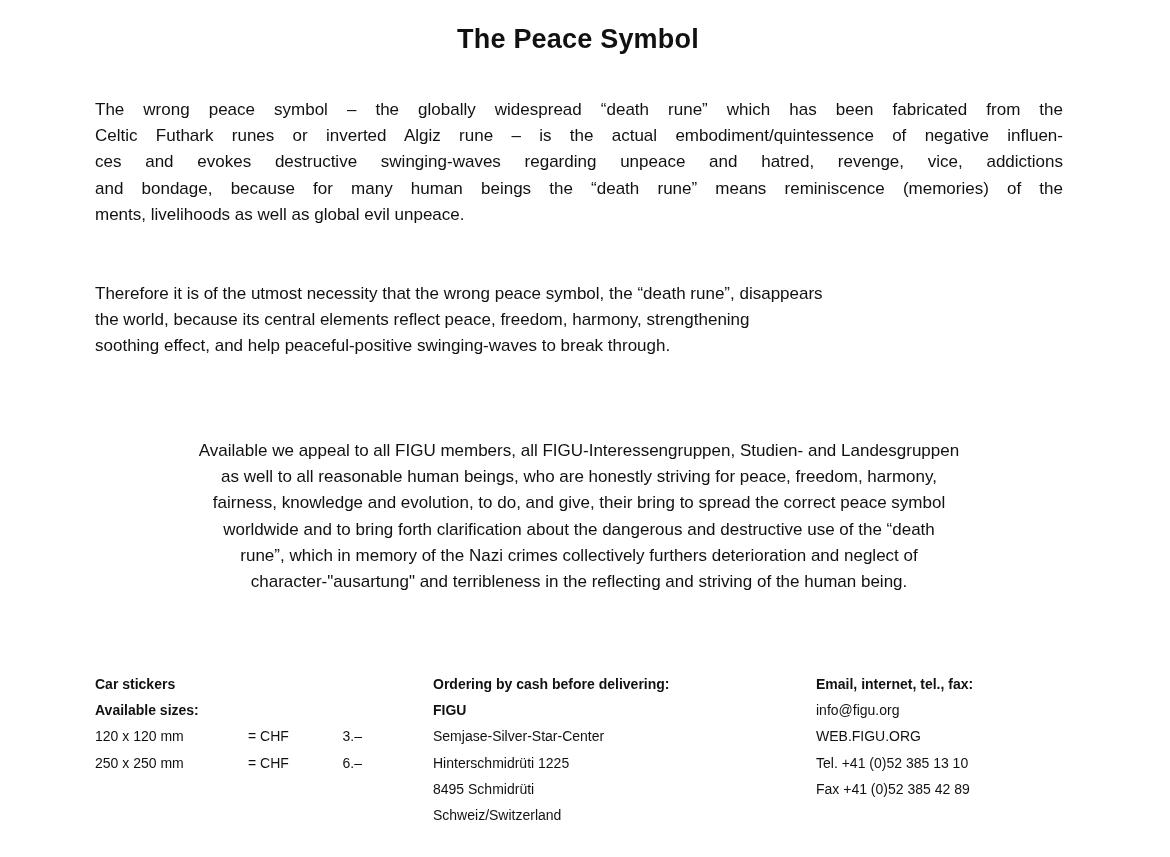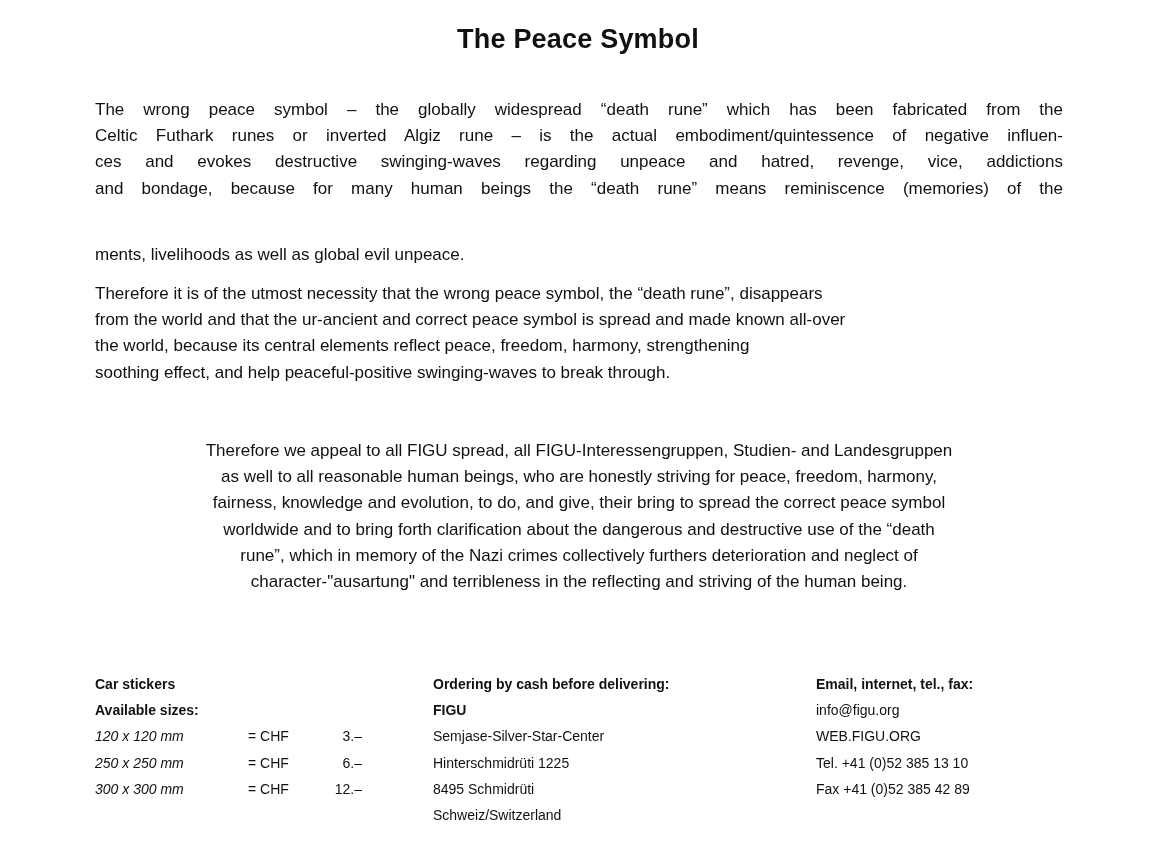--- a/index.html
+++ b/index.html
@@ -35,81 +35,77 @@
     }
     .para .line {
       display: block;
       white-space: nowrap;
     }
     .p1 { top: 97px; }
     .p1 .line {
       text-align: justify;
       text-align-last: justify;
     }
-    .p1 .line.last { text-align-last: left; margin-top: 40px; }
+    .p1 .line.last { text-align-last: left; }
     .p2 { top: 281px; text-align: left; }
     .p3 { top: 438px; text-align: center; }
 
     .col {
       position: absolute;
       top: 671px;
       font-size: 14px;
       line-height: 26.2px;
     }
     .col .line { display: block; white-space: nowrap; }
     .col .bold { font-weight: bold; }
     .col1 { left: 95px; width: 320px; }
     .col2 { left: 433px; width: 370px; }
     .col3 { left: 816px; width: 300px; }
 
     .price-row { display: block; white-space: nowrap; }
-    .price-row .size { display: inline-block; width: 153px; font-style: italic; }
+    .price-row .size { display: inline-block; width: 153px; }
     .price-row .eq { display: inline-block; width: 70px; }
     .price-row .amt { display: inline-block; width: 44px; text-align: right; }
   </style>
 </head>
 <body>
 
 <div class="title">The Peace Symbol</div>
 
 <div class="para p1">
   <span class="line">The wrong peace symbol – the globally widespread “death rune” which has been fabricated from the</span>
   <span class="line">Celtic Futhark runes or inverted Algiz rune – is the actual embodiment/quintessence of negative influen-</span>
   <span class="line">ces and evokes destructive swinging-waves regarding unpeace and hatred, revenge, vice, addictions</span>
   <span class="line">and bondage, because for many human beings the “death rune” means reminiscence (memories) of the</span>
   <span class="line last">ments, livelihoods as well as global evil unpeace.</span>
 </div>
 
 <div class="para p2">
   <span class="line">Therefore it is of the utmost necessity that the wrong peace symbol, the “death rune”, disappears</span>
-  <span class="line">from the world and that the ur-ancient and correct peace symbol is spread and made known all-over</span>
   <span class="line">the world, because its central elements reflect peace, freedom, harmony, strengthening</span>
   <span class="line">soothing effect, and help peaceful-positive swinging-waves to break through.</span>
 </div>
 
 <div class="para p3">
-  <span class="line">Therefore we appeal to all FIGU spread, all FIGU-Interessengruppen, Studien- and Landesgruppen</span>
+  <span class="line">Available we appeal to all FIGU members, all FIGU-Interessengruppen, Studien- and Landesgruppen</span>
   <span class="line">as well to all reasonable human beings, who are honestly striving for peace, freedom, harmony,</span>
   <span class="line">fairness, knowledge and evolution, to do, and give, their bring to spread the correct peace symbol</span>
   <span class="line">worldwide and to bring forth clarification about the dangerous and destructive use of the “death</span>
   <span class="line">rune”, which in memory of the Nazi crimes collectively furthers deterioration and neglect of</span>
   <span class="line">character-"ausartung" and terribleness in the reflecting and striving of the human being.</span>
 </div>
 
 <div class="col col1">
   <span class="line bold">Car stickers</span>
   <span class="line bold">Available sizes:</span>
   <span class="price-row">
     <span class="size">120 x 120 mm</span><span class="eq">= CHF</span><span class="amt">3.–</span>
   </span>
   <span class="price-row">
     <span class="size">250 x 250 mm</span><span class="eq">= CHF</span><span class="amt">6.–</span>
-  </span>
-  <span class="price-row">
-    <span class="size">300 x 300 mm</span><span class="eq">= CHF</span><span class="amt">12.–</span>
   </span>
 </div>
 
 <div class="col col2">
   <span class="line bold">Ordering by cash before delivering:</span>
   <span class="line bold">FIGU</span>
   <span class="line">Semjase-Silver-Star-Center</span>
   <span class="line">Hinterschmidrüti 1225</span>
   <span class="line">8495 Schmidrüti</span>
   <span class="line">Schweiz/Switzerland</span>

